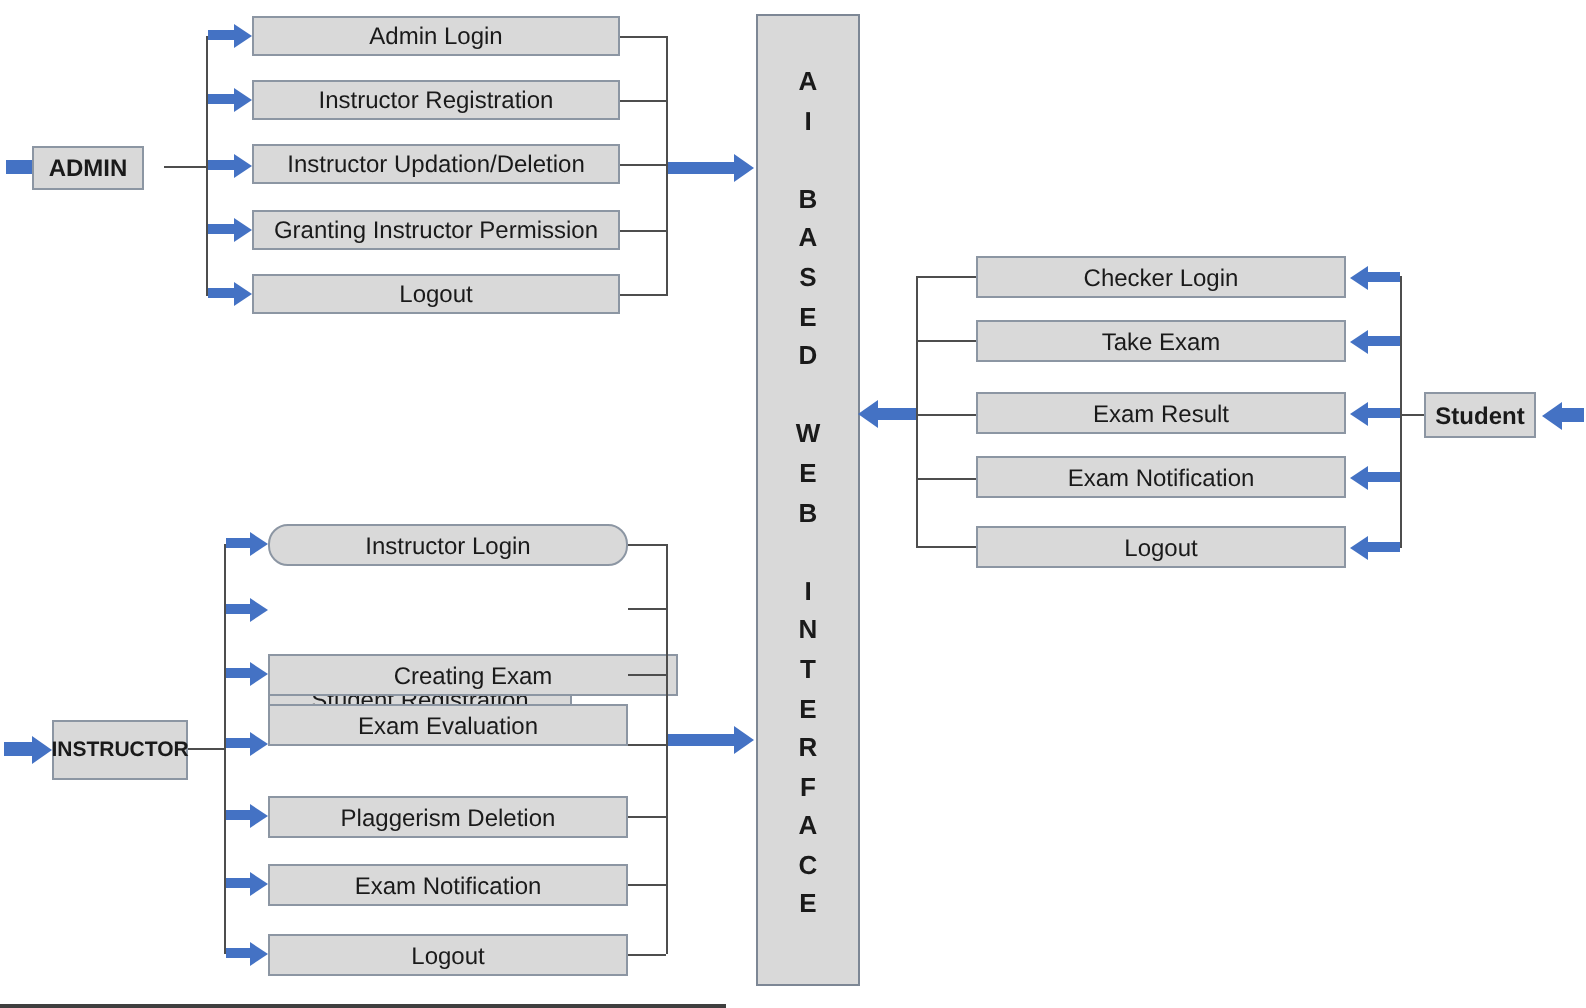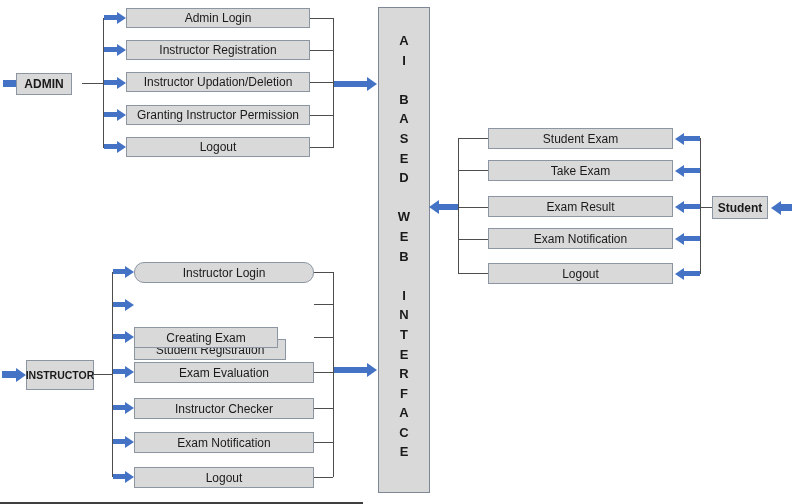--- a/index.html
+++ b/index.html
@@ -107,23 +107,23 @@
   <div class="arr arr-r" style="left:113px;top:269px;width:12px;height:5px;"></div>
   <div class="arr arr-r" style="left:113px;top:302px;width:12px;height:5px;"></div>
   <div class="arr arr-r" style="left:113px;top:334px;width:12px;height:5px;"></div>
   <div class="arr arr-r" style="left:113px;top:369px;width:12px;height:5px;"></div>
   <div class="arr arr-r" style="left:113px;top:405px;width:12px;height:5px;"></div>
   <div class="arr arr-r" style="left:113px;top:439px;width:12px;height:5px;"></div>
   <div class="arr arr-r" style="left:113px;top:474px;width:12px;height:5px;"></div>
 
   <div class="box" style="left:134px;top:262px;width:180px;height:21px;border-radius:10px;">Instructor Login</div>
   <div class="box" style="left:134px;top:294px;width:152px;height:21px;margin-top:45px;">Student Registration</div>
-  <div class="box" style="left:134px;top:327px;width:144px;height:21px;">Creating Exam</div>
-  <div class="box" style="left:134px;top:362px;width:180px;height:21px;">Exam Evaluation</div>
-  <div class="box" style="left:134px;top:398px;width:180px;height:21px;">Instructor Checker</div>
+  <div class="box" style="left:134px;top:327px;width:205px;height:21px;">Creating Exam</div>
+  <div class="box" style="left:134px;top:352px;width:180px;height:21px;">Exam Evaluation</div>
+  <div class="box" style="left:134px;top:398px;width:180px;height:21px;">Plaggerism Deletion</div>
   <div class="box" style="left:134px;top:432px;width:180px;height:21px;">Exam Notification</div>
   <div class="box" style="left:134px;top:467px;width:180px;height:21px;">Logout</div>
 
   <div class="hline" style="left:314px;top:272px;width:19px;"></div>
   <div class="hline" style="left:314px;top:304px;width:19px;"></div>
   <div class="hline" style="left:314px;top:337px;width:19px;"></div>
   <div class="hline" style="left:314px;top:372px;width:19px;"></div>
   <div class="hline" style="left:314px;top:408px;width:19px;"></div>
   <div class="hline" style="left:314px;top:442px;width:19px;"></div>
   <div class="hline" style="left:314px;top:477px;width:19px;"></div>
@@ -132,21 +132,21 @@
 
   <div class="arr arr-l big" style="left:439px;top:204px;width:19px;height:6px;"></div>
   <div class="vline" style="left:458px;top:138px;height:136px;"></div>
 
   <div class="hline" style="left:459px;top:138px;width:29px;"></div>
   <div class="hline" style="left:459px;top:170px;width:29px;"></div>
   <div class="hline" style="left:459px;top:207px;width:29px;"></div>
   <div class="hline" style="left:459px;top:239px;width:29px;"></div>
   <div class="hline" style="left:459px;top:273px;width:29px;"></div>
 
-  <div class="box" style="left:488px;top:128px;width:185px;height:21px;">Student Exam</div>
+  <div class="box" style="left:488px;top:128px;width:185px;height:21px;">Checker Login</div>
   <div class="box" style="left:488px;top:160px;width:185px;height:21px;">Take Exam</div>
   <div class="box" style="left:488px;top:196px;width:185px;height:21px;">Exam Result</div>
   <div class="box" style="left:488px;top:228px;width:185px;height:21px;">Exam Notification</div>
   <div class="box" style="left:488px;top:263px;width:185px;height:21px;">Logout</div>
 
   <div class="arr arr-l" style="left:684px;top:136px;width:16px;height:5px;"></div>
   <div class="arr arr-l" style="left:684px;top:168px;width:16px;height:5px;"></div>
   <div class="arr arr-l" style="left:684px;top:204px;width:16px;height:5px;"></div>
   <div class="arr arr-l" style="left:684px;top:236px;width:16px;height:5px;"></div>
   <div class="arr arr-l" style="left:684px;top:271px;width:16px;height:5px;"></div>

